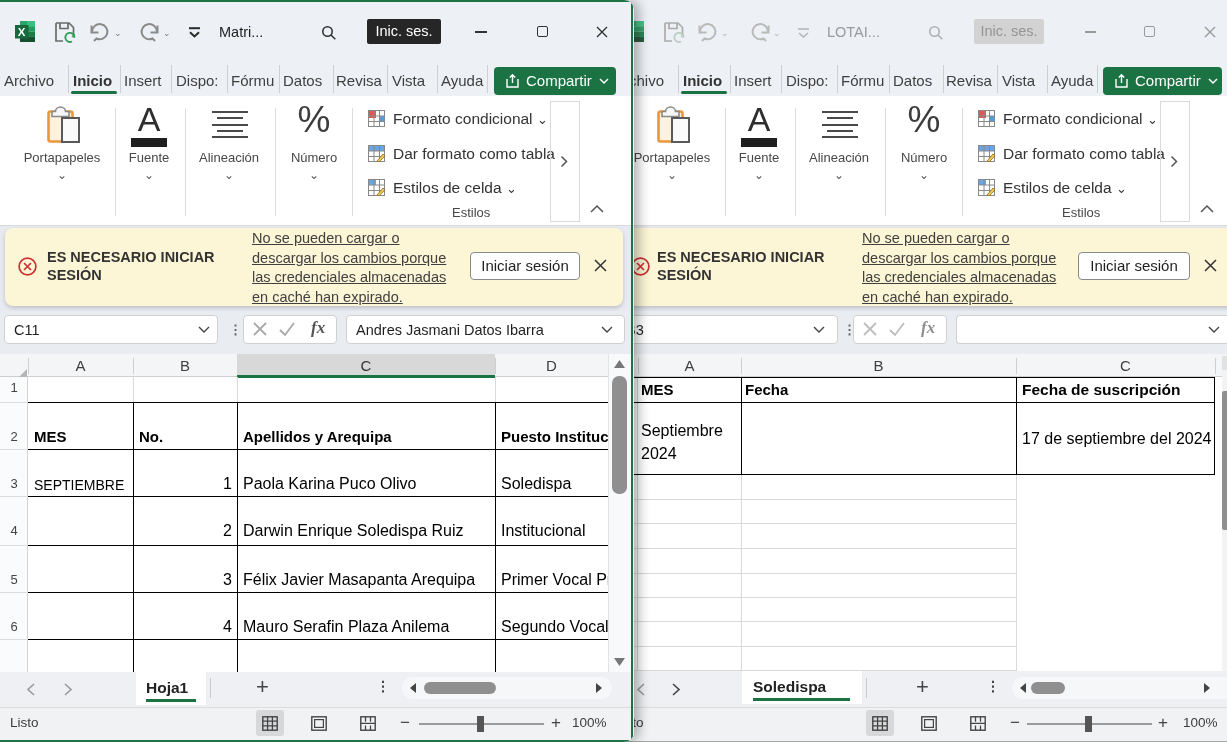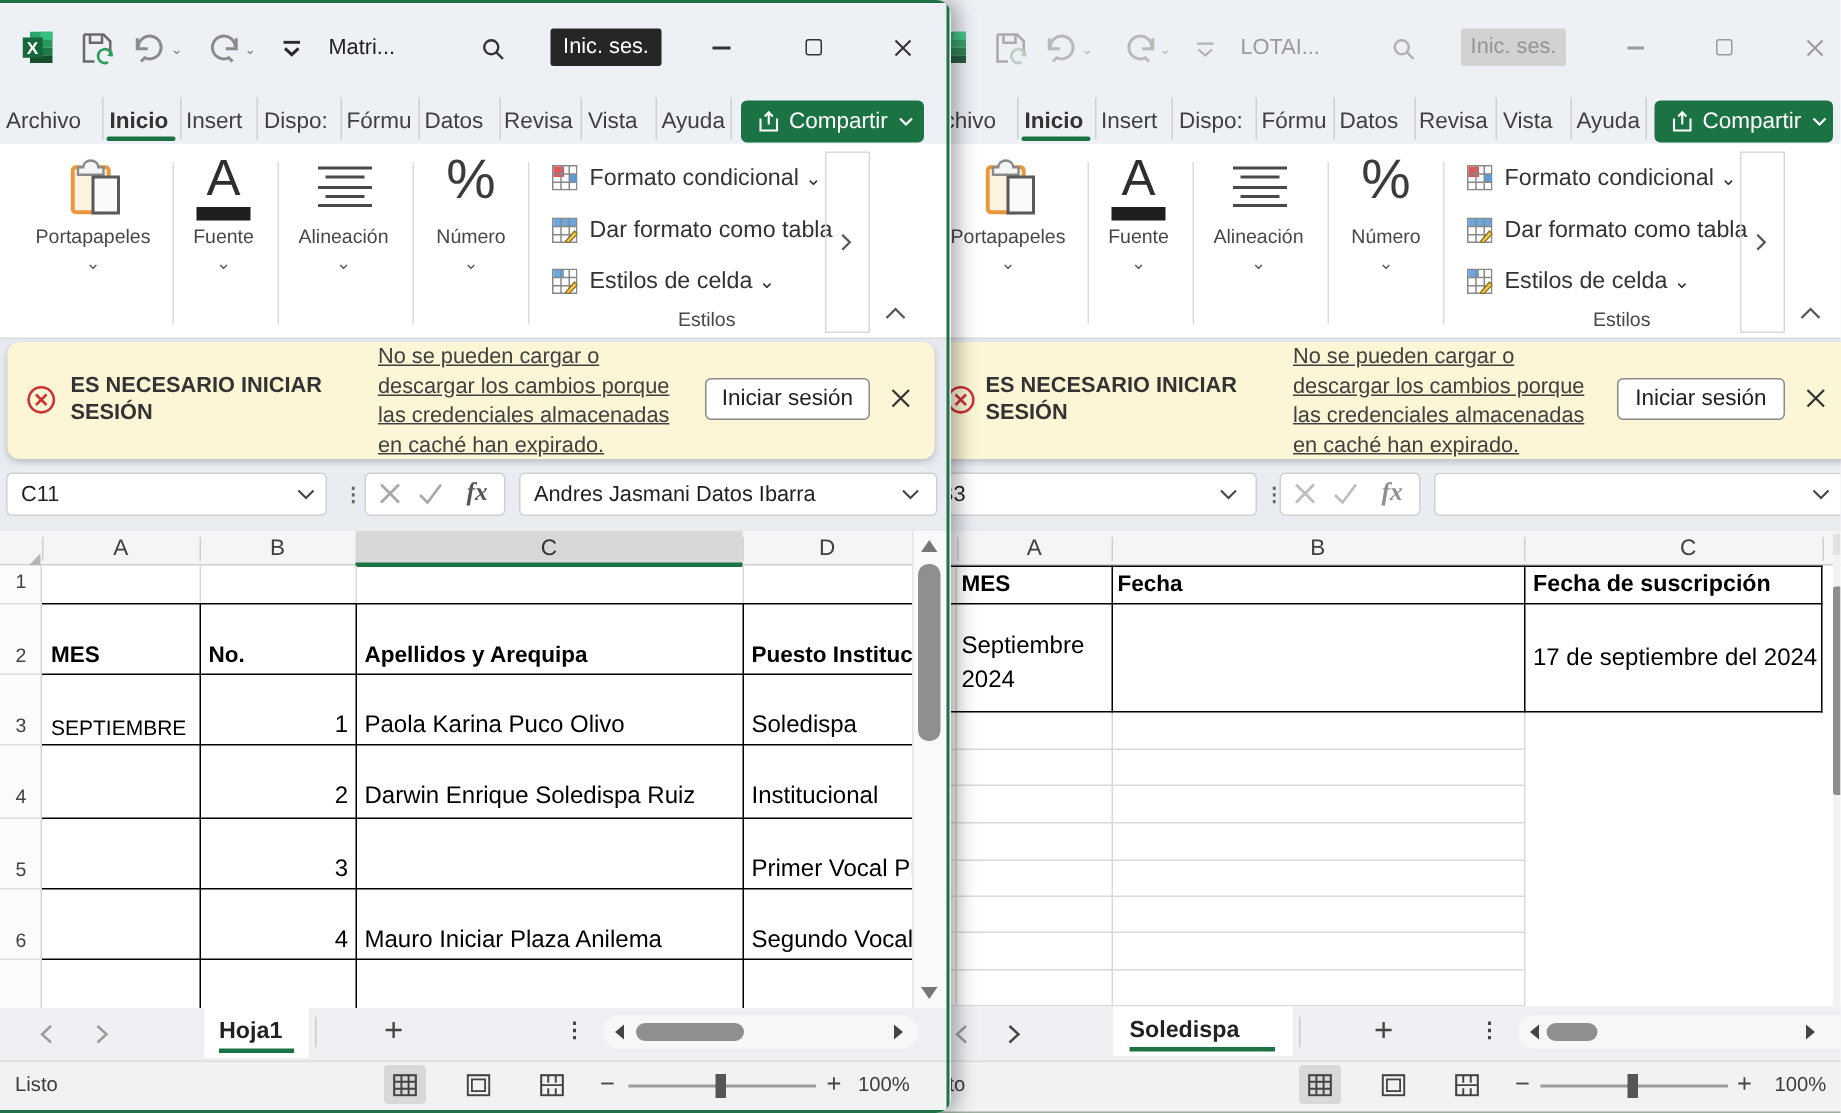--- a/index.html
+++ b/index.html
@@ -492,23 +492,24 @@
     <div class="cell a" style="left:243px;top:75px;font-weight:bold;font-size:15px;">Apellidos y Arequipa</div>
     <div class="cell a" style="left:501px;top:75px;font-weight:bold;font-size:15px;">Puesto Institucional</div>
     <div class="cell a" style="left:34px;top:124px;font-size:14px;">SEPTIEMBRE</div>
     <div class="cell a" style="left:0;top:122px;width:232px;text-align:right;">1</div>
     <div class="cell a" style="left:243px;top:122px;">Paola Karina Puco Olivo</div>
     <div class="cell a" style="left:501px;top:122px;">Soledispa</div>
     <div class="cell a" style="left:0;top:169px;width:232px;text-align:right;">2</div>
     <div class="cell a" style="left:243px;top:169px;">Darwin Enrique Soledispa Ruiz</div>
     <div class="cell a" style="left:501px;top:169px;">Institucional</div>
     <div class="cell a" style="left:0;top:218px;width:232px;text-align:right;">3</div>
+    <div class="cell a" style="left:243px;top:218px;">Félix Javier Masapanta Arequipa</div>
     <div class="cell a" style="left:501px;top:218px;">Primer Vocal Principal</div>
     <div class="cell a" style="left:0;top:265px;width:232px;text-align:right;">4</div>
-    <div class="cell a" style="left:243px;top:265px;">Mauro Iniciar Plaza Anilema</div>
+    <div class="cell a" style="left:243px;top:265px;">Mauro Serafin Plaza Anilema</div>
     <div class="cell a" style="left:501px;top:265px;">Segundo Vocal Principal</div>
   </div>
 
   <div class="a" style="left:608px;top:354px;width:23px;height:318px;background:#f8f9fa;border-left:1px solid #e4e4e4;"></div>
   <svg class="a" style="left:613px;top:358px;" width="13" height="12" viewBox="0 0 13 12">
       <path d="M6.5 2 L12 10 L1 10 z" fill="#777"></path>
     </svg>
   <div class="a" style="left:612px;top:376px;width:15px;height:118px;background:#8f8f8f;border-radius:7px;"></div>
   <svg class="a" style="left:613px;top:656px;" width="13" height="12" viewBox="0 0 13 12">
       <path d="M6.5 10 L12 2 L1 2 z" fill="#777"></path>

